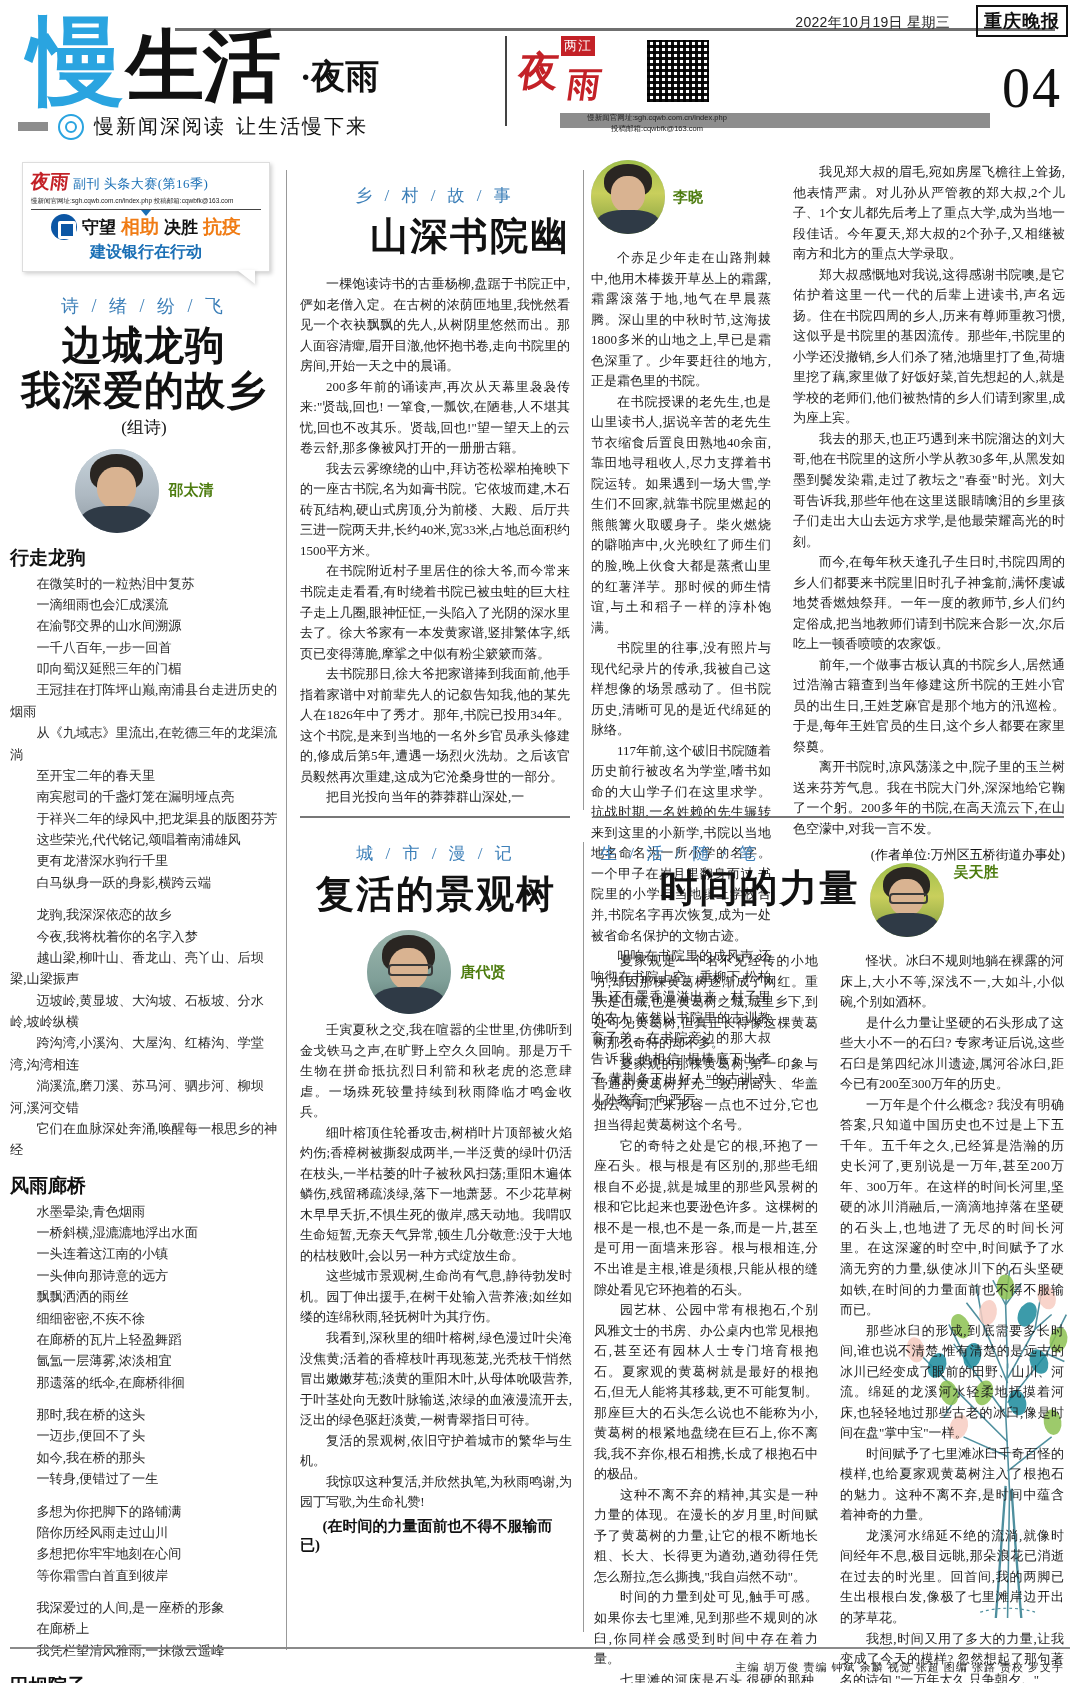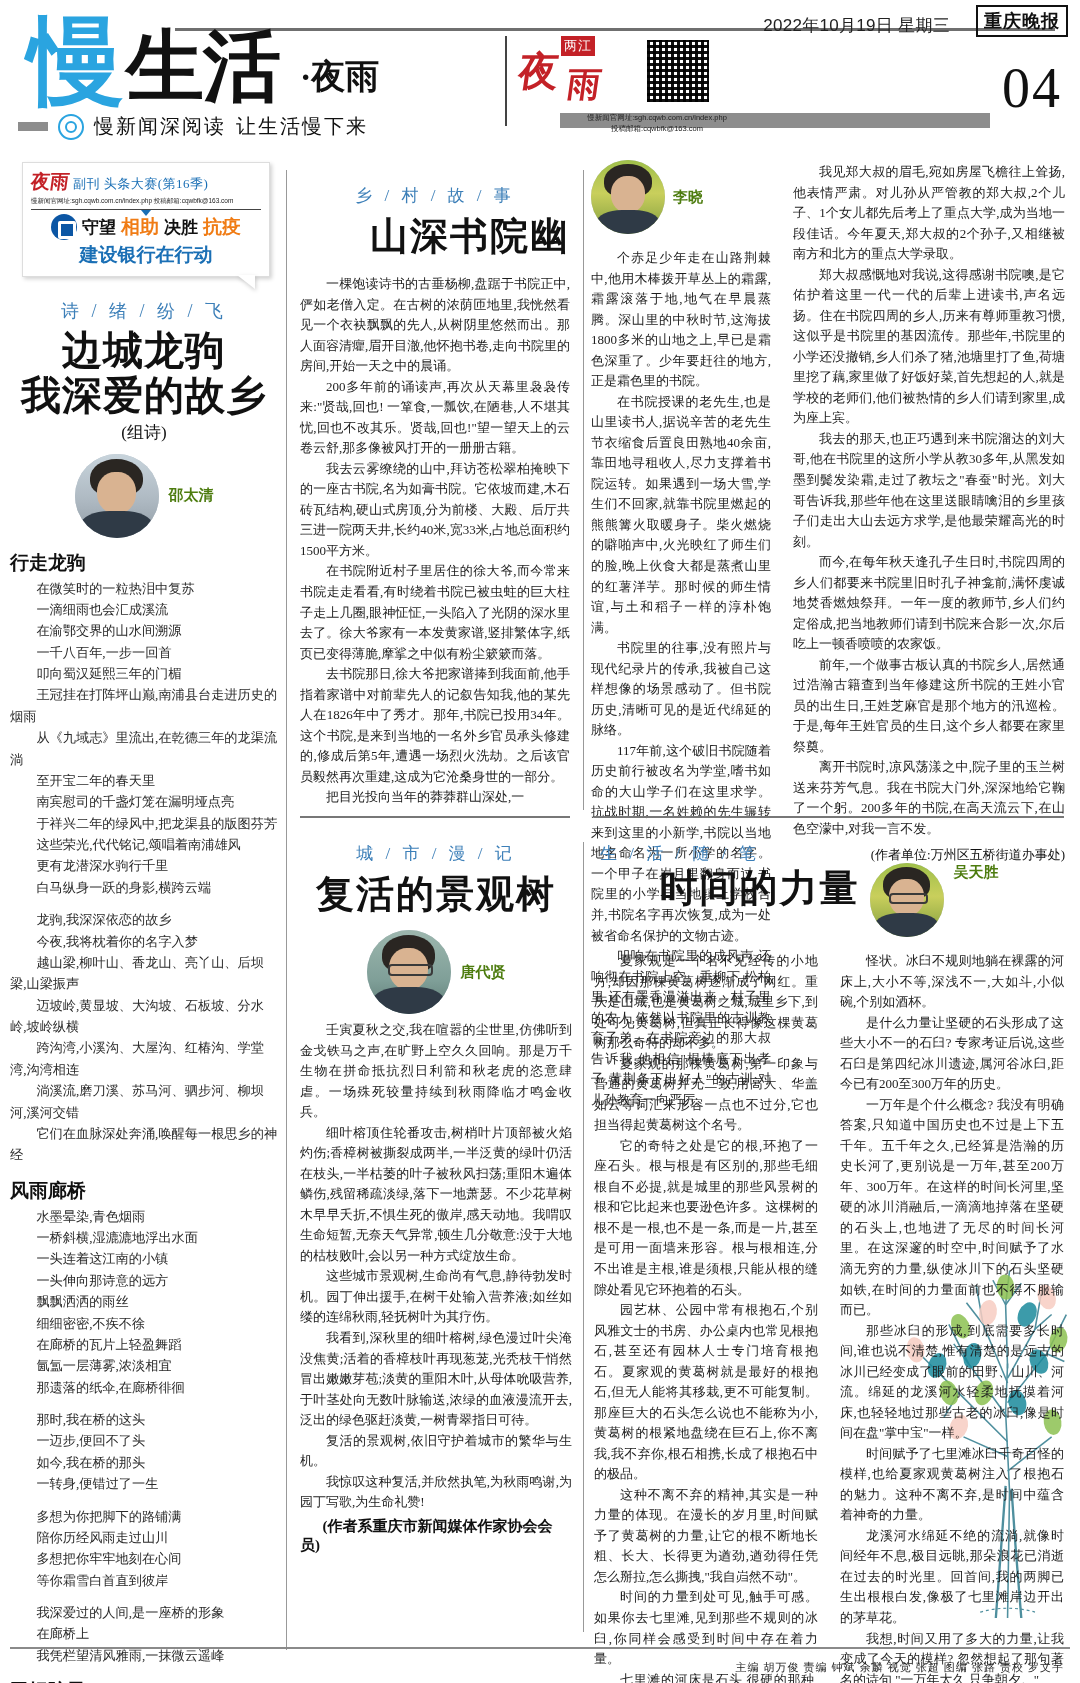--- a/index.html
+++ b/index.html
@@ -5,21 +5,21 @@
   html,body{margin:0;padding:0;}
   body{
     width:1080px;height:1683px;background:#fff;
     font-family:"Liberation Serif","DejaVu Serif",serif;
     color:#111; position:relative; overflow:hidden;
   }
   .page{position:relative;width:1080px;height:1683px;}
 
   
   .masthead{position:relative;height:152px;}
-  .dateline{position:absolute;right:130px;top:14px;font-family:"Liberation Sans",sans-serif;font-size:17px;color:#222;letter-spacing:.3px;}
+  .dateline{position:absolute;right:130px;top:14px;font-family:"Liberation Sans",sans-serif;font-size:14px;color:#222;letter-spacing:.3px;}
   .paper-logo{position:absolute;right:12px;top:5px;border:2px solid #111;padding:2px 6px;font-family:Liberation Serif, serif;font-weight:bold;font-size:18px;letter-spacing:1px;color:#111;}
   .big-title{position:absolute;left:28px;top:18px;display:flex;align-items:flex-end;}
   .bt-man{font-family:"Liberation Serif","DejaVu Serif",serif;font-weight:bold;font-size:96px;line-height:.92;color:#2aa4e0;letter-spacing:-2px;}
   .bt-sh{font-family:"Liberation Serif","DejaVu Serif",serif;font-weight:bold;font-size:78px;line-height:1;color:#111;margin-left:4px;letter-spacing:-1px;}
   .bt-sub{font-family:"Liberation Serif",serif;font-weight:bold;font-size:34px;color:#111;margin-left:20px;padding-bottom:6px;}
   .rule-top{position:absolute;left:175px;top:28px;width:880px;height:3px;background:#6f6f6f;}
   .slogan{position:absolute;left:18px;top:113px;display:flex;align-items:center;gap:10px;}
   .sq{width:30px;height:9px;background:#8d8d8d;}
   .circ-ico{width:22px;height:22px;border:2px solid #2aa4e0;border-radius:50%;display:inline-block;position:relative;}
   .circ-ico::after{content:"";position:absolute;left:5px;top:5px;width:8px;height:8px;border:2px solid #2aa4e0;border-radius:50%;}
@@ -51,21 +51,21 @@
   .ad-ye{font-family:"Liberation Serif",serif;font-weight:bold;font-size:19px;color:#c32127;transform:skewX(-8deg);}
   .ad-t{font-family:"Liberation Serif",serif;font-size:13px;color:#1a6fb5;letter-spacing:.5px;}
   .ad-url{font-family:"Liberation Sans",sans-serif;font-size:6.5px;color:#222;margin-top:2px;letter-spacing:0px;}
   .ad-hr{height:1px;background:#444;margin:3px 0 4px;position:relative;}
   .ad-hr::after{content:"";position:absolute;left:50%;top:1px;margin-left:-5px;border-left:5px solid transparent;border-right:5px solid transparent;border-top:6px solid #1a6fb5;}
   .ad-l2{display:flex;align-items:center;gap:5px;justify-content:center;}
   .ccb{width:26px;height:26px;border-radius:50%;background:#0b56a4;position:relative;flex:0 0 auto;}
   .ccb::after{content:"";position:absolute;left:7px;top:7px;width:12px;height:12px;border:3px solid #fff;border-radius:2px;}
   .ad-a{font-family:"Liberation Serif",serif;font-weight:bold;font-size:17px;color:#111;}
   .ad-b{font-family:"Liberation Serif",serif;font-weight:bold;font-size:19px;color:#f07c15;}
-  .ad-l3{text-align:center;font-family:"Liberation Serif",serif;font-weight:bold;font-size:19px;color:#1a6fb5;margin-top:2px;}
+  .ad-l3{text-align:center;font-family:"Liberation Serif",serif;font-weight:bold;font-size:16px;color:#1a6fb5;margin-top:2px;}
   .adtail{position:absolute;right:14px;bottom:-13px;width:0;height:0;border-left:18px solid transparent;border-top:14px solid #fff;filter:drop-shadow(1px 2px 2px rgba(0,0,0,.2));}
 
   
   .kicker{text-align:center;font-family:"Liberation Serif",serif;font-size:18px;color:#3c7fb8;letter-spacing:4px;margin:22px 0 6px;}
   .kicker.small{font-size:17px;}
 
   .headline{text-align:center;font-family:"Liberation Serif","DejaVu Serif",serif;font-weight:bold;color:#111;line-height:1.12;}
   .h-poem{font-size:40px;letter-spacing:1px;}
   .h-sub{text-align:center;font-family:"Liberation Serif",serif;font-size:17px;margin-top:2px;}
 
@@ -303,21 +303,21 @@
         <span class="av-name">唐代贤</span>
       </div>
       <div class="body-txt" id="tree-body">
           <p>壬寅夏秋之交,我在喧嚣的尘世里,仿佛听到金戈铁马之声,在旷野上空久久回响。那是万千生物在拼命抵抗烈日利箭和秋老虎的恣意肆虐。一场殊死较量持续到秋雨降临才鸣金收兵。</p>
           <p>细叶榕顶住轮番攻击,树梢叶片顶部被火焰灼伤;香樟树被撕裂成两半,一半泛黄的绿叶仍活在枝头,一半枯萎的叶子被秋风扫荡;重阳木遍体鳞伤,残留稀疏淡绿,落下一地萧瑟。不少花草树木早早夭折,不惧生死的傲岸,感天动地。我喟叹生命短暂,无奈天气异常,顿生几分敬意:没于大地的枯枝败叶,会以另一种方式绽放生命。</p>
           <p>这些城市景观树,生命尚有气息,静待勃发时机。园丁伸出援手,在树干处输入营养液;如丝如缕的连绵秋雨,轻抚树叶为其疗伤。</p>
           <p>我看到,深秋里的细叶榕树,绿色漫过叶尖淹没焦黄;活着的香樟枝叶再现葱茏,光秃枝干悄然冒出嫩嫩芽苞;淡黄的重阳木叶,从母体吮吸营养,于叶茎处向无数叶脉输送,浓绿的血液漫流开去,泛出的绿色驱赶淡黄,一树青翠指日可待。</p>
           <p>复活的景观树,依旧守护着城市的繁华与生机。</p>
           <p>我惊叹这种复活,并欣然执笔,为秋雨鸣谢,为园丁写歌,为生命礼赞!</p>
         </div>
-      <div style="font-family:'Liberation Serif',serif;font-weight:bold;font-size:15px;margin-top:4px;text-indent:1.5em;">(作者系重庆市新闻媒体作家协会会员)</div>
+      <div style="font-family:'Liberation Serif',serif;font-weight:bold;font-size:15px;margin-top:4px;text-indent:1.5em;">(在时间的力量面前也不得不服输而已)</div>
     </div>
 
     <svg class="treeart" viewBox="0 0 200 380">
       <g stroke="#4f8f9e" fill="none" stroke-width="1.6">
         <path d="M120 380 L122 250 L118 170 L120 120"></path>
         <path d="M120 200 L70 150 L40 120"></path>
           <path d="M70 150 L55 175"></path>
           <path d="M40 120 L20 100"></path>
         <path d="M120 175 L80 120 L60 80"></path>
           <path d="M80 120 L65 100"></path>

